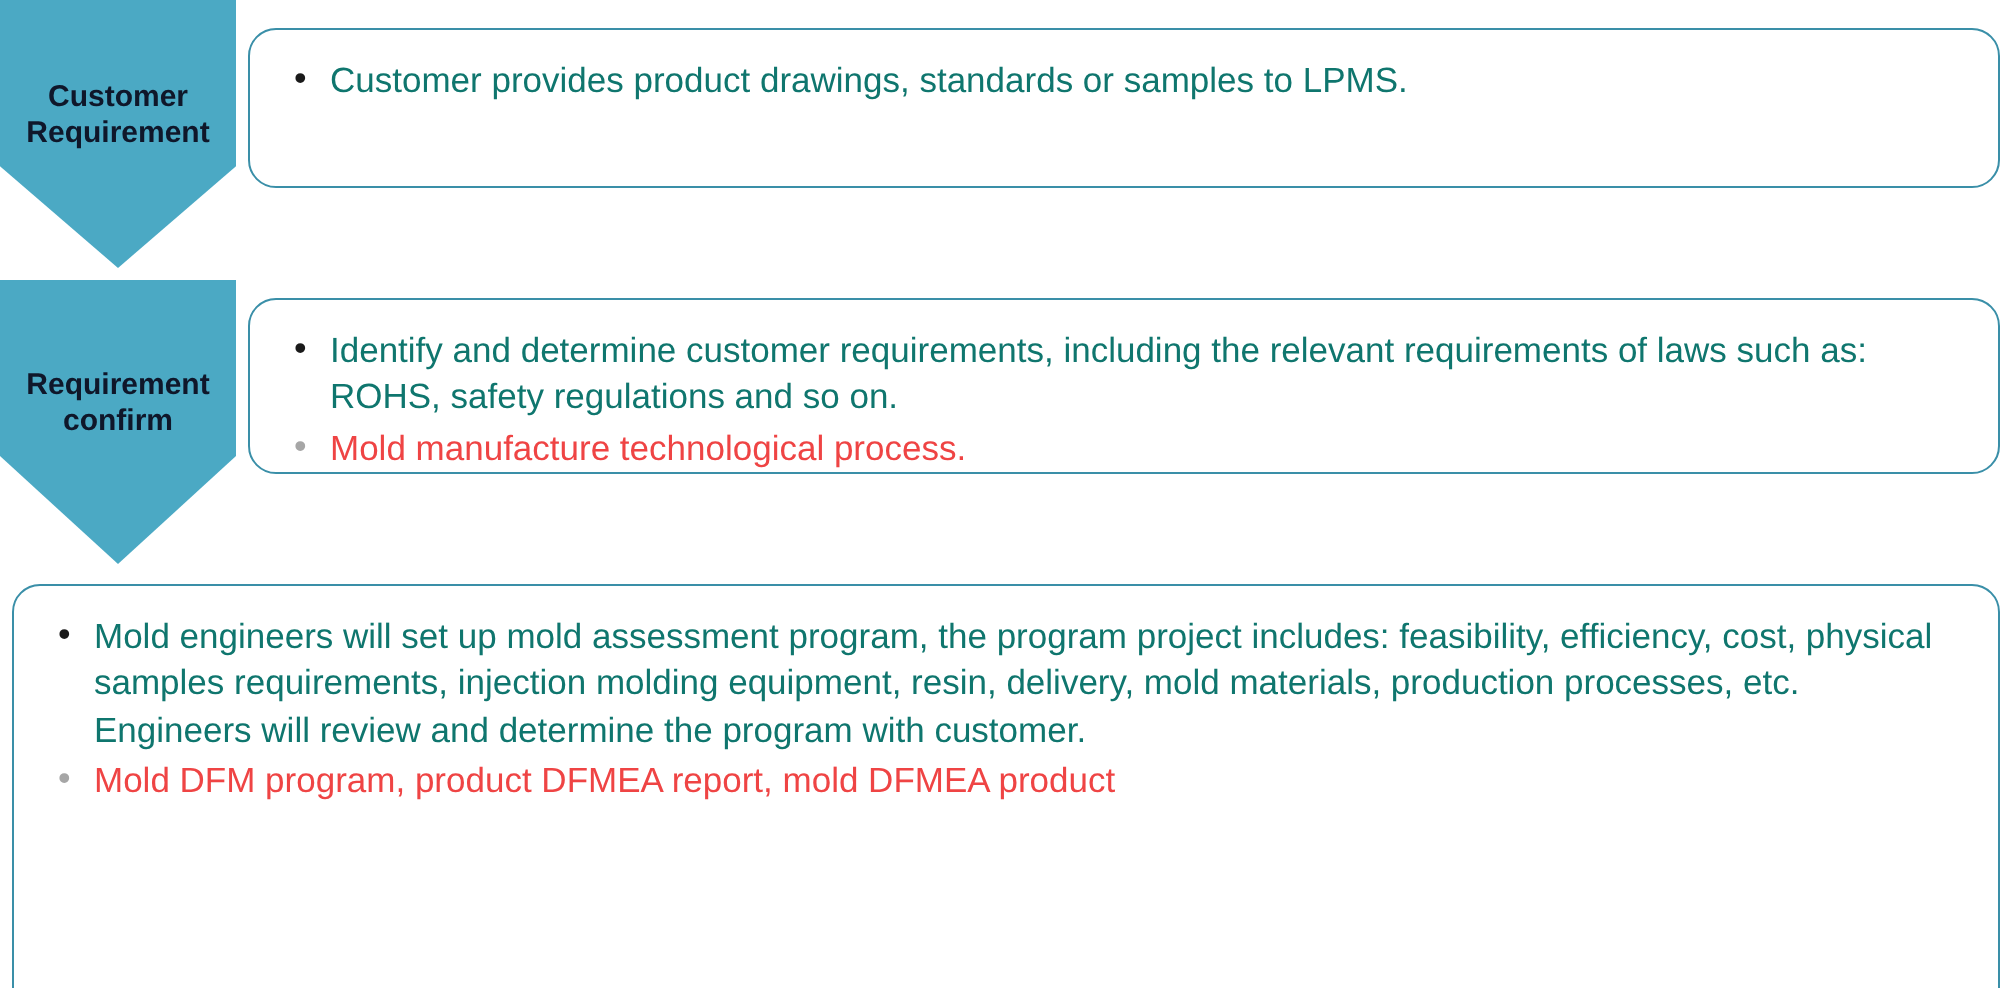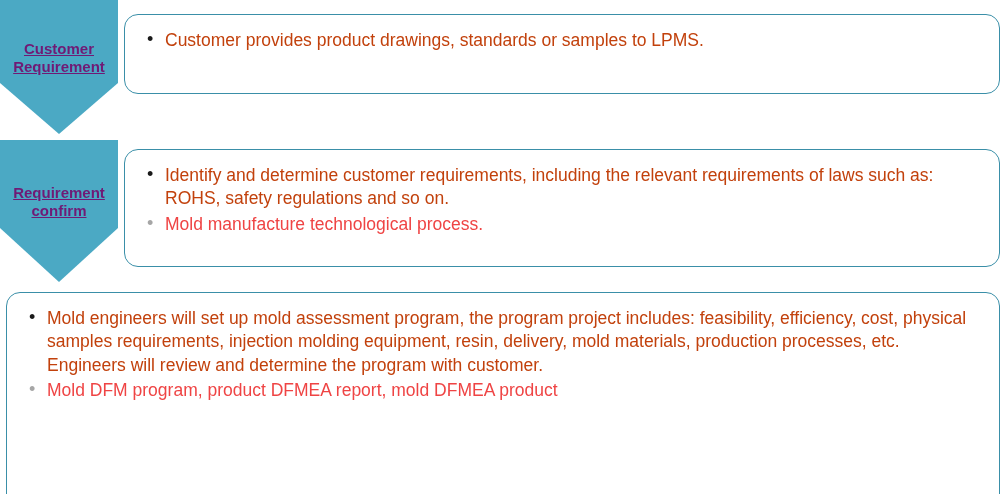--- a/index.html
+++ b/index.html
@@ -22,33 +22,32 @@
     position: relative;
     display: flex;
     align-items: flex-start;
   }
   
   .chevron {
     position: relative;
     width: 118px;
     flex: 0 0 118px;
     background: #4ba9c4;
-    color: #701a75;
+    color: #0f172a;
     font-weight: bold;
     font-size: 15px;
     line-height: 1.18;
     text-align: center;
     display: flex;
     align-items: center;
     justify-content: center;
     box-sizing: border-box;
     padding: 0 6px 18px 6px;
     -webkit-clip-path: polygon(0 0, 100% 0, 100% 62%, 50% 100%, 0 62%);
     clip-path: polygon(0 0, 100% 0, 100% 62%, 50% 100%, 0 62%);
-    text-decoration: underline;
   }
   .chevron span {
     display: block;
   }
   
   .box {
     flex: 1 1 auto;
     border: 1.6px solid #3a8fa8;
     border-radius: 14px;
     background: #ffffff;
@@ -59,21 +58,21 @@
   ul.bullets {
     list-style: none;
     margin: 0;
     padding: 0;
   }
   ul.bullets li {
     position: relative;
     padding-left: 22px;
     font-size: 17.5px;
     line-height: 1.33;
-    color: #c2410c;
+    color: #0f766e;
     margin-bottom: 2px;
   }
   ul.bullets li:last-child { margin-bottom: 0; }
   ul.bullets li::before {
     content: "\2022";
     position: absolute;
     left: 4px;
     top: -1px;
     font-size: 18px;
     color: #1a1a1a;
@@ -85,21 +84,21 @@
     color: #a6a6a6;
   }
 
   
   #row-1 { height: 140px; }
   #row-1 .chevron { height: 134px; }
   #row-1 .box { height: 80px; margin-top: 14px; }
 
   #row-2 { height: 148px; }
   #row-2 .chevron { height: 142px; }
-  #row-2 .box { height: 118px; margin-top: 9px; }
+  #row-2 .box { height: 88px; margin-top: 9px; }
 
   #row-3 { height: 200px; }
   #row-3 .chevron { height: 190px; }
   #row-3 .box { height: 236px; margin-top: 4px; }
 </style>
 </head>
 <body>
 
 <div class="flow">
 

